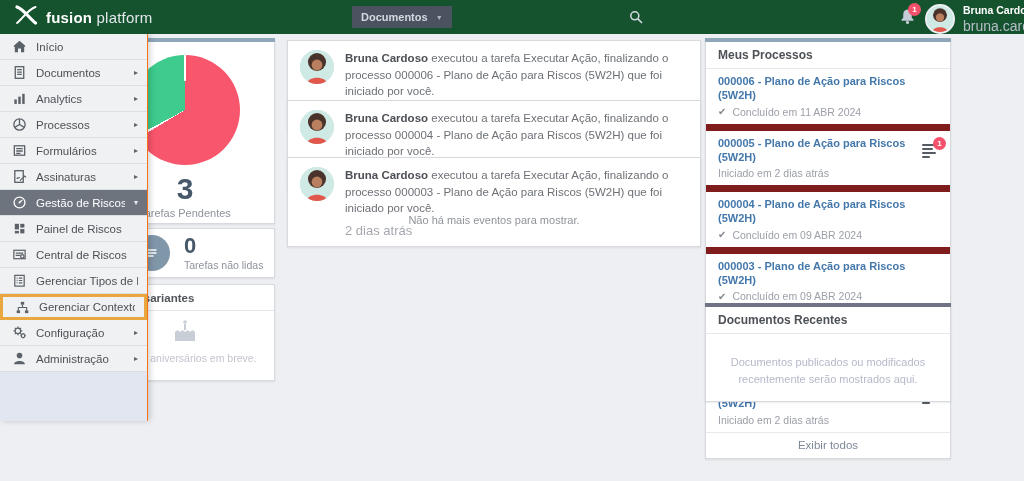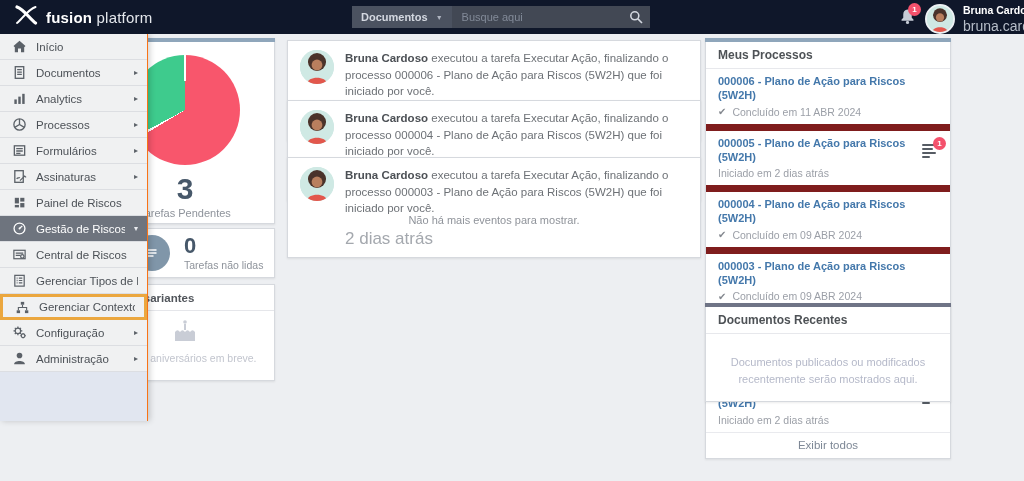--- a/index.html
+++ b/index.html
@@ -1,20 +1,20 @@
 <!DOCTYPE html>
 <html><head>
 <meta charset="utf-8">
 <style>
   html,body{margin:0;padding:0;background:#c9ccd2;}
   .app{position:relative;width:1024px;height:481px;background:#edeff2;overflow:hidden;
        font-family:"Liberation Sans",sans-serif;-webkit-font-smoothing:antialiased;}
 
   
-  .topbar{position:absolute;top:0;left:0;width:1024px;height:34px;background:#0f172a;z-index:30;}
+  .topbar{position:absolute;top:0;left:0;width:1024px;height:34px;background:#14532d;z-index:30;}
   .logo{position:absolute;left:14px;top:0;height:34px;display:flex;align-items:center;gap:8px;cursor:pointer;}
   .brand{font-size:15px;color:#fff;letter-spacing:.2px;}
   .brand .b{font-weight:bold;}
   .brand .l{font-weight:normal;color:#e4e7ec;}
   .searchwrap{position:absolute;left:352px;top:6px;width:298px;height:22px;display:flex;}
   .scope{background:#4b5260;color:#d5d9e1;font-size:11px;font-weight:bold;display:flex;align-items:center;
          gap:8px;padding:0 9px;cursor:pointer;white-space:nowrap;}
   .scope .caret{font-size:7px;color:#aeb4c0;}
   .searchinput{flex:1;background:#424854;border:0;outline:none;color:#c6ccd6;font-size:11px;
                padding:0 30px 0 10px;min-width:0;}
@@ -62,21 +62,21 @@
   .cardC{left:95px;top:284px;width:180px;height:97px;}
   .whead{padding:7px 12px 6px 12px;font-size:11.5px;font-weight:bold;color:#51555b;border-bottom:1px solid #e5e6ea;}
   .bday-body{text-align:center;padding-top:7px;}
   .bday-empty{font-size:10.5px;color:#c2c5ce;margin-top:4px;}
 
   
   .fcard{left:287px;width:414px;padding:9px 12px 8px 12px;display:flex;gap:11px;}
   .favatar{width:34px;height:34px;border-radius:50%;overflow:hidden;background:#cfe9e4;flex:none;}
   .ftext{font-size:11.5px;color:#6d7176;line-height:1.45;}
   .fname{font-weight:bold;color:#4c5055;}
-  .ftime{font-size:17px;color:#a4a8ae;margin-top:12px;}
+  .ftime{font-size:13px;color:#a4a8ae;margin-top:6px;}
   .nomore{position:absolute;left:287px;top:214px;width:414px;text-align:center;font-size:11px;color:#8f939a;z-index:5;}
 
   
   .panelMP{left:705px;top:38px;width:246px;}
   .phead{padding:6px 12px 6px 12px;font-size:12px;font-weight:bold;color:#4e5256;border-bottom:1px solid #e7e8ec;}
   .pitem{padding:5px 12px 6px 12px;border-bottom:7px solid #7f1d1d;position:relative;cursor:pointer;}
   .ptitle{font-size:11px;font-weight:bold;color:#4478ab;line-height:1.3;}
   .pitem.cancelled .ptitle{color:#9b9fa7;text-decoration:line-through;}
   .pstat{font-size:10.5px;color:#9b9fa7;margin-top:3px;display:flex;align-items:center;gap:6px;}
   .pstat .sic{color:#84888f;font-size:10px;}
@@ -116,21 +116,20 @@
         </svg>
       </span>
       <span class="brand"><span class="b">fusion</span> <span class="l">platform</span></span>
     </div>
 
     <div class="searchwrap">
       <div class="scope">
         <span>Documentos</span>
         <span class="caret">▼</span>
       </div>
-      <input class="searchinput" type="text" placeholder="Busque aqui" style="">
       <button class="searchbtn">
         <span>
           <svg width="14" height="14" viewBox="0 0 14 14" fill="none" stroke="#d3d8e0" stroke-width="1.6">
             <circle cx="5.8" cy="5.8" r="4"></circle>
               <path d="M8.9 8.9 L13 13"></path>
           </svg>
         </span>
       </button>
     </div>
 
@@ -218,42 +217,42 @@
         <svg width="15" height="15" viewBox="0 0 16 16" fill="none" stroke="currentColor" stroke-width="1.4">
             <rect x="3" y="1.8" width="9" height="12.4"></rect>
             <path d="M5 10.5c1.2-1.6 2.2-.4 3.4-1.6"></path>
             <path d="M8.5 12.5 13.5 7.5 15 9" stroke-width="1.2"></path>
           </svg>
       </span>
       <span class="slabel">Assinaturas</span>
       <span class="sarrow">▸</span>
     </div>
 
+    <div class="srow active">
+      <span class="sicon">
+        <svg width="15" height="15" viewBox="0 0 16 16" fill="none" stroke="currentColor" stroke-width="1.4">
+            <circle cx="8" cy="8" r="5.8"></circle>
+            <path d="M8 8 11 5.2"></path>
+            <circle cx="8" cy="8" r="1" fill="currentColor" stroke="none"></circle>
+          </svg>
+      </span>
+      <span class="slabel">Gestão de Riscos</span>
+      <span class="sarrow">▾</span>
+    </div>
+
     <div class="srow">
       <span class="sicon">
         <svg width="15" height="15" viewBox="0 0 16 16" fill="currentColor">
             <rect x="3" y="3" width="4.4" height="6"></rect>
             <rect x="8.8" y="3" width="4.4" height="4"></rect>
             <rect x="3" y="10.6" width="4.4" height="2.6"></rect>
             <rect x="8.8" y="8.6" width="4.4" height="4.6"></rect>
           </svg>
       </span>
       <span class="slabel">Painel de Riscos</span>
-    </div>
-
-    <div class="srow active">
-      <span class="sicon">
-        <svg width="15" height="15" viewBox="0 0 16 16" fill="none" stroke="currentColor" stroke-width="1.4">
-            <circle cx="8" cy="8" r="5.8"></circle>
-            <path d="M8 8 11 5.2"></path>
-            <circle cx="8" cy="8" r="1" fill="currentColor" stroke="none"></circle>
-          </svg>
-      </span>
-      <span class="slabel">Gestão de Riscos</span>
-      <span class="sarrow">▾</span>
     </div>
 
     <div class="srow">
       <span class="sicon">
         <svg width="15" height="15" viewBox="0 0 16 16" fill="none" stroke="currentColor" stroke-width="1.3">
             <rect x="2" y="3.5" width="12" height="9"></rect>
             <path d="M4 6.5h8M4 9h5"></path>
             <circle cx="11" cy="10" r="1.8"></circle>
           </svg>
       </span>

